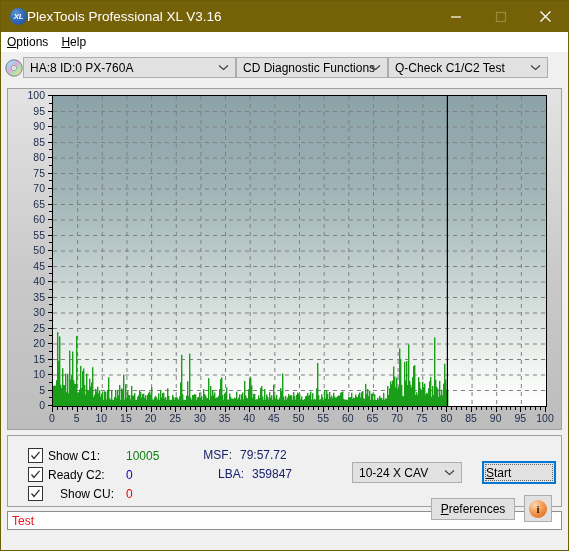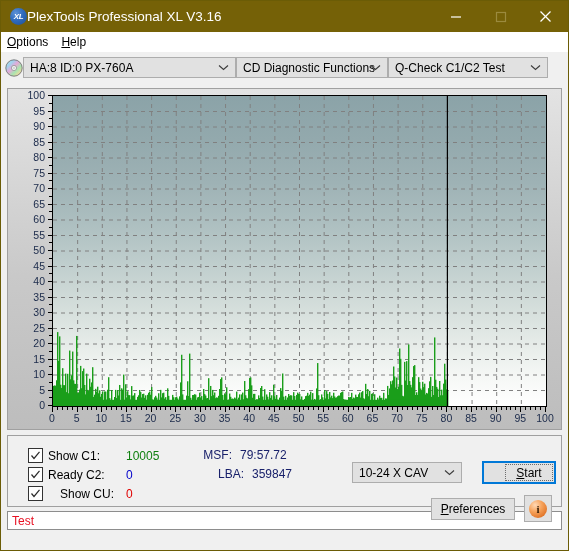--- a/index.html
+++ b/index.html
@@ -218,21 +218,21 @@
     color: #000;
   }
   .btn-start {
     left: 481px; top: 460px; width: 74px; height: 23px;
     border: 2px solid #0078d7;
     background: #e1e1e1;
   }
   .btn-start .inner {
     position:absolute; inset: 1px;
     border: 1px dotted #6d6d6d;
-    display:flex; align-items:center; justify-content:center;margin-left:20px;
+    display:flex; align-items:center; 
   }
   .btn-prefs { left: 430px; top: 497px; width: 84px; height: 22px; }
   .btn-info  { left: 523px; top: 494px; width: 28px; height: 27px; }
   .info-ball {
     width: 18px; height: 18px; border-radius: 50%;
     background: radial-gradient(circle at 34% 28%, #ffd9b6 0%, #f6a35c 38%, #e2772b 75%, #c65f1b 100%);
     display:flex; align-items:center; justify-content:center;
     color: #3a2008; font-size: 11px; font-weight: bold; font-family: "Liberation Serif", serif;
   }
   

